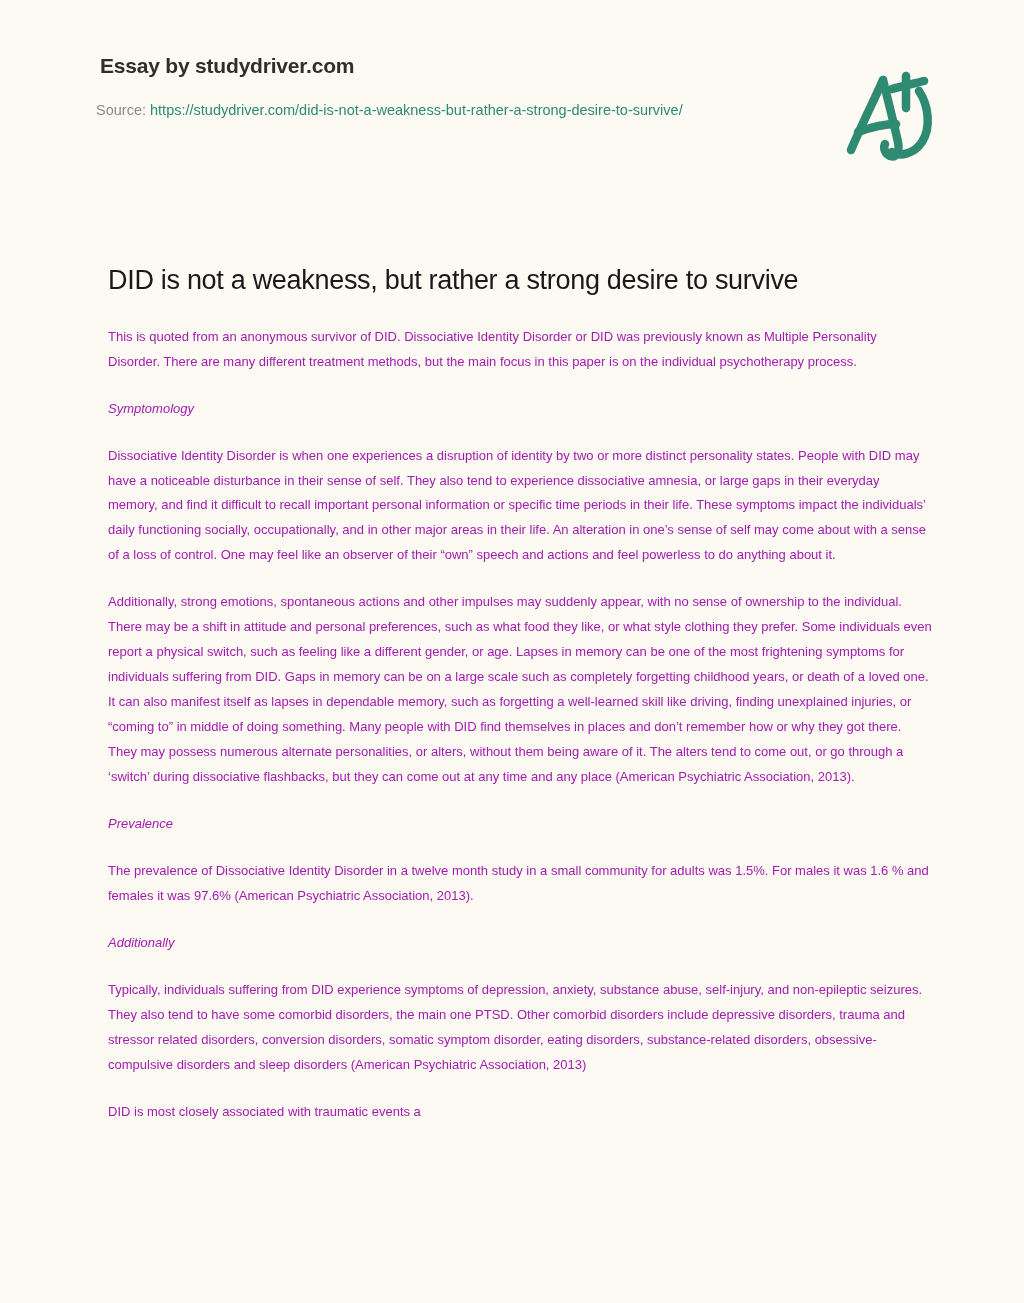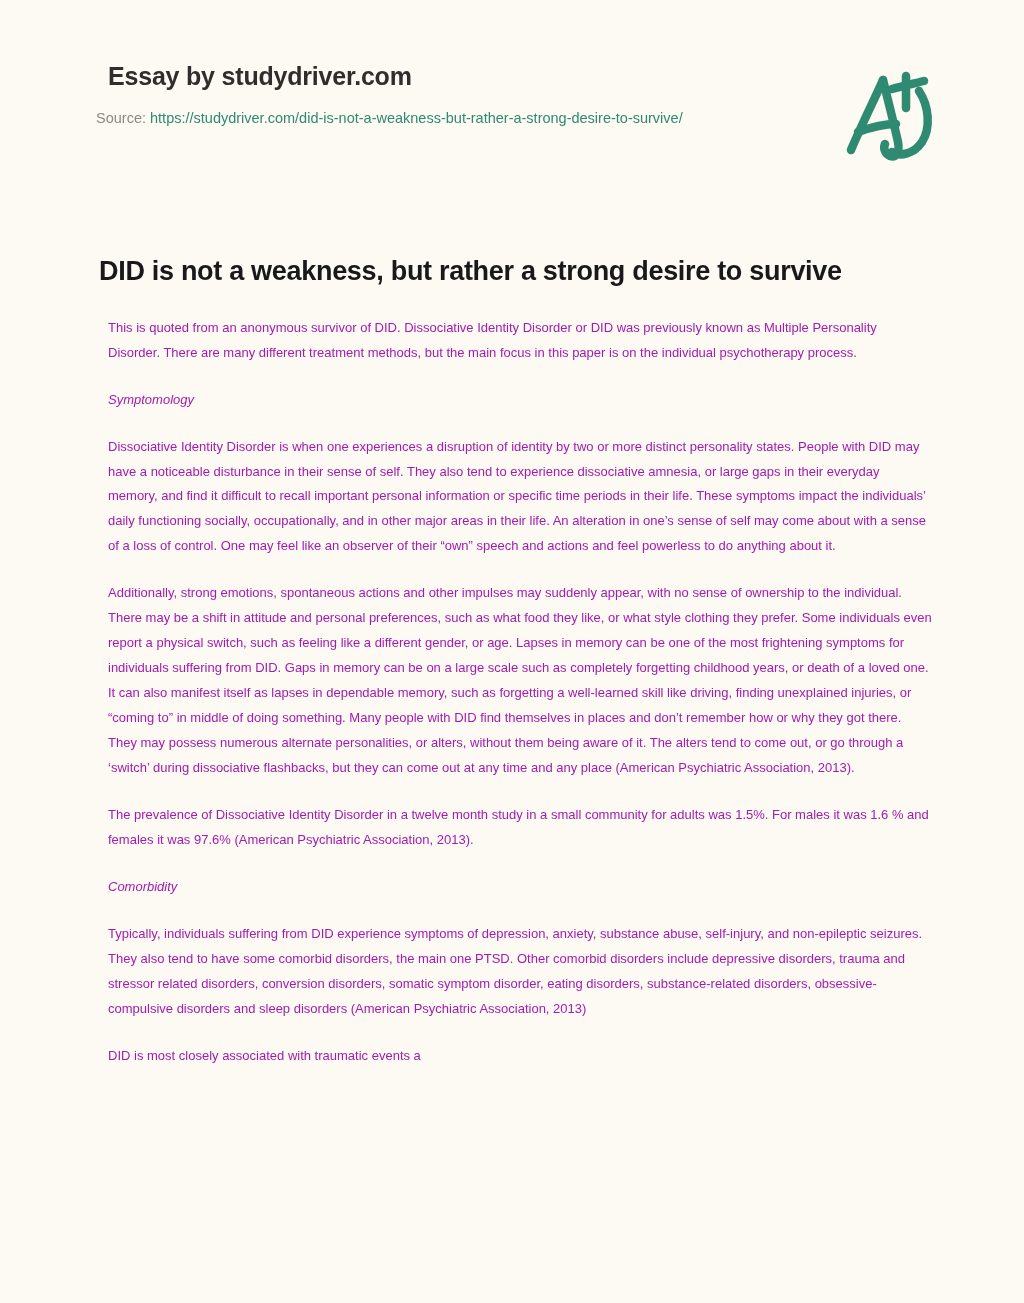--- a/index.html
+++ b/index.html
@@ -26,30 +26,30 @@
 
   
   .doc-header {
     position: absolute;
     left: 96px;
     top: 48px;
     width: 836px;
   }
 
   .brand-line {
-    font-size: 25px;
+    font-size: 21px;
     font-weight: bold;
     color: #2f2e2c;
     letter-spacing: -0.2px;
     line-height: 1.3;
-    margin: 12px;
+    margin: 4px;
   }
 
   .source-line {
-    margin: 4px 0 0 0;
+    margin: 18px 0 0 0;
     font-size: 14.5px;
     line-height: 1.85;
     color: #8d8a86;
     max-width: 700px;
     word-break: break-word;
   }
 
   .source-label {
     color: #8d8a86;
   }
@@ -75,23 +75,23 @@
 
   
   .article {
     position: absolute;
     left: 96px;
     top: 250px;
     width: 836px;
   }
 
   .article-title {
-    margin: 3px;
+    margin: 12px;
     font-size: 27px;
-    font-weight: bold;
+    font-weight: normal;
     line-height: 1.36;
     color: #19181a;
     letter-spacing: -0.3px;
   }
 
   .body-block {
     margin-top: 26px;
   }
 
   .para {
@@ -145,20 +145,21 @@
   </div>
 
   <div class="article">
     <h1 class="article-title">DID is not a weakness, but rather a strong desire to survive</h1>
 
     <div class="body-block" id="blocks">
         <p class="para"> This is quoted from an anonymous survivor of DID. Dissociative Identity Disorder or DID was previously known as Multiple Personality Disorder. There are many different treatment methods, but the main focus in this paper is on the individual psychotherapy process.</p>
         <p class="para section-head">Symptomology</p>
         <p class="para">Dissociative Identity Disorder is when one experiences a disruption of identity by two or more distinct personality states. People with DID may have a noticeable disturbance in their sense of self. They also tend to experience dissociative amnesia, or large gaps in their everyday memory, and find it difficult to recall important personal information or specific time periods in their life. These symptoms impact the individuals’ daily functioning socially, occupationally, and in other major areas in their life. An alteration in one’s sense of self may come about with a sense of a loss of control. One may feel like an observer of their “own” speech and actions and feel powerless to do anything about it.</p>
         <p class="para">Additionally, strong emotions, spontaneous actions and other impulses may suddenly appear, with no sense of ownership to the individual. There may be a shift in attitude and personal preferences, such as what food they like, or what style clothing they prefer. Some individuals even report a physical switch, such as feeling like a different gender, or age. Lapses in memory can be one of the most frightening symptoms for individuals suffering from DID. Gaps in memory can be on a large scale such as completely forgetting childhood years, or death of a loved one. It can also manifest itself as lapses in dependable memory, such as forgetting a well-learned skill like driving, finding unexplained injuries, or “coming to” in middle of doing something. Many people with DID find themselves in places and don’t remember how or why they got there. They may possess numerous alternate personalities, or alters, without them being aware of it. The alters tend to come out, or go through a ‘switch’ during dissociative flashbacks, but they can come out at any time and any place (American Psychiatric Association, 2013).</p>
+        <p class="para section-head">Prevalence</p>
         <p class="para">The prevalence of Dissociative Identity Disorder in a twelve month study in a small community for adults was 1.5%. For males it was 1.6 % and females it was 97.6% (American Psychiatric Association, 2013).</p>
-        <p class="para section-head">Comorbidity</p>
+        <p class="para section-head">Additionally</p>
         <p class="para">Typically, individuals suffering from DID experience symptoms of depression, anxiety, substance abuse, self-injury, and non-epileptic seizures. They also tend to have some comorbid disorders, the main one PTSD. Other comorbid disorders include depressive disorders, trauma and stressor related disorders, conversion disorders, somatic symptom disorder, eating disorders, substance-related disorders, obsessive-compulsive disorders and sleep disorders (American Psychiatric Association, 2013)</p>
         <p class="para">DID is most closely associated with traumatic events a</p>
       </div>
   </div>
 
 </div>
 
 </body></html>

